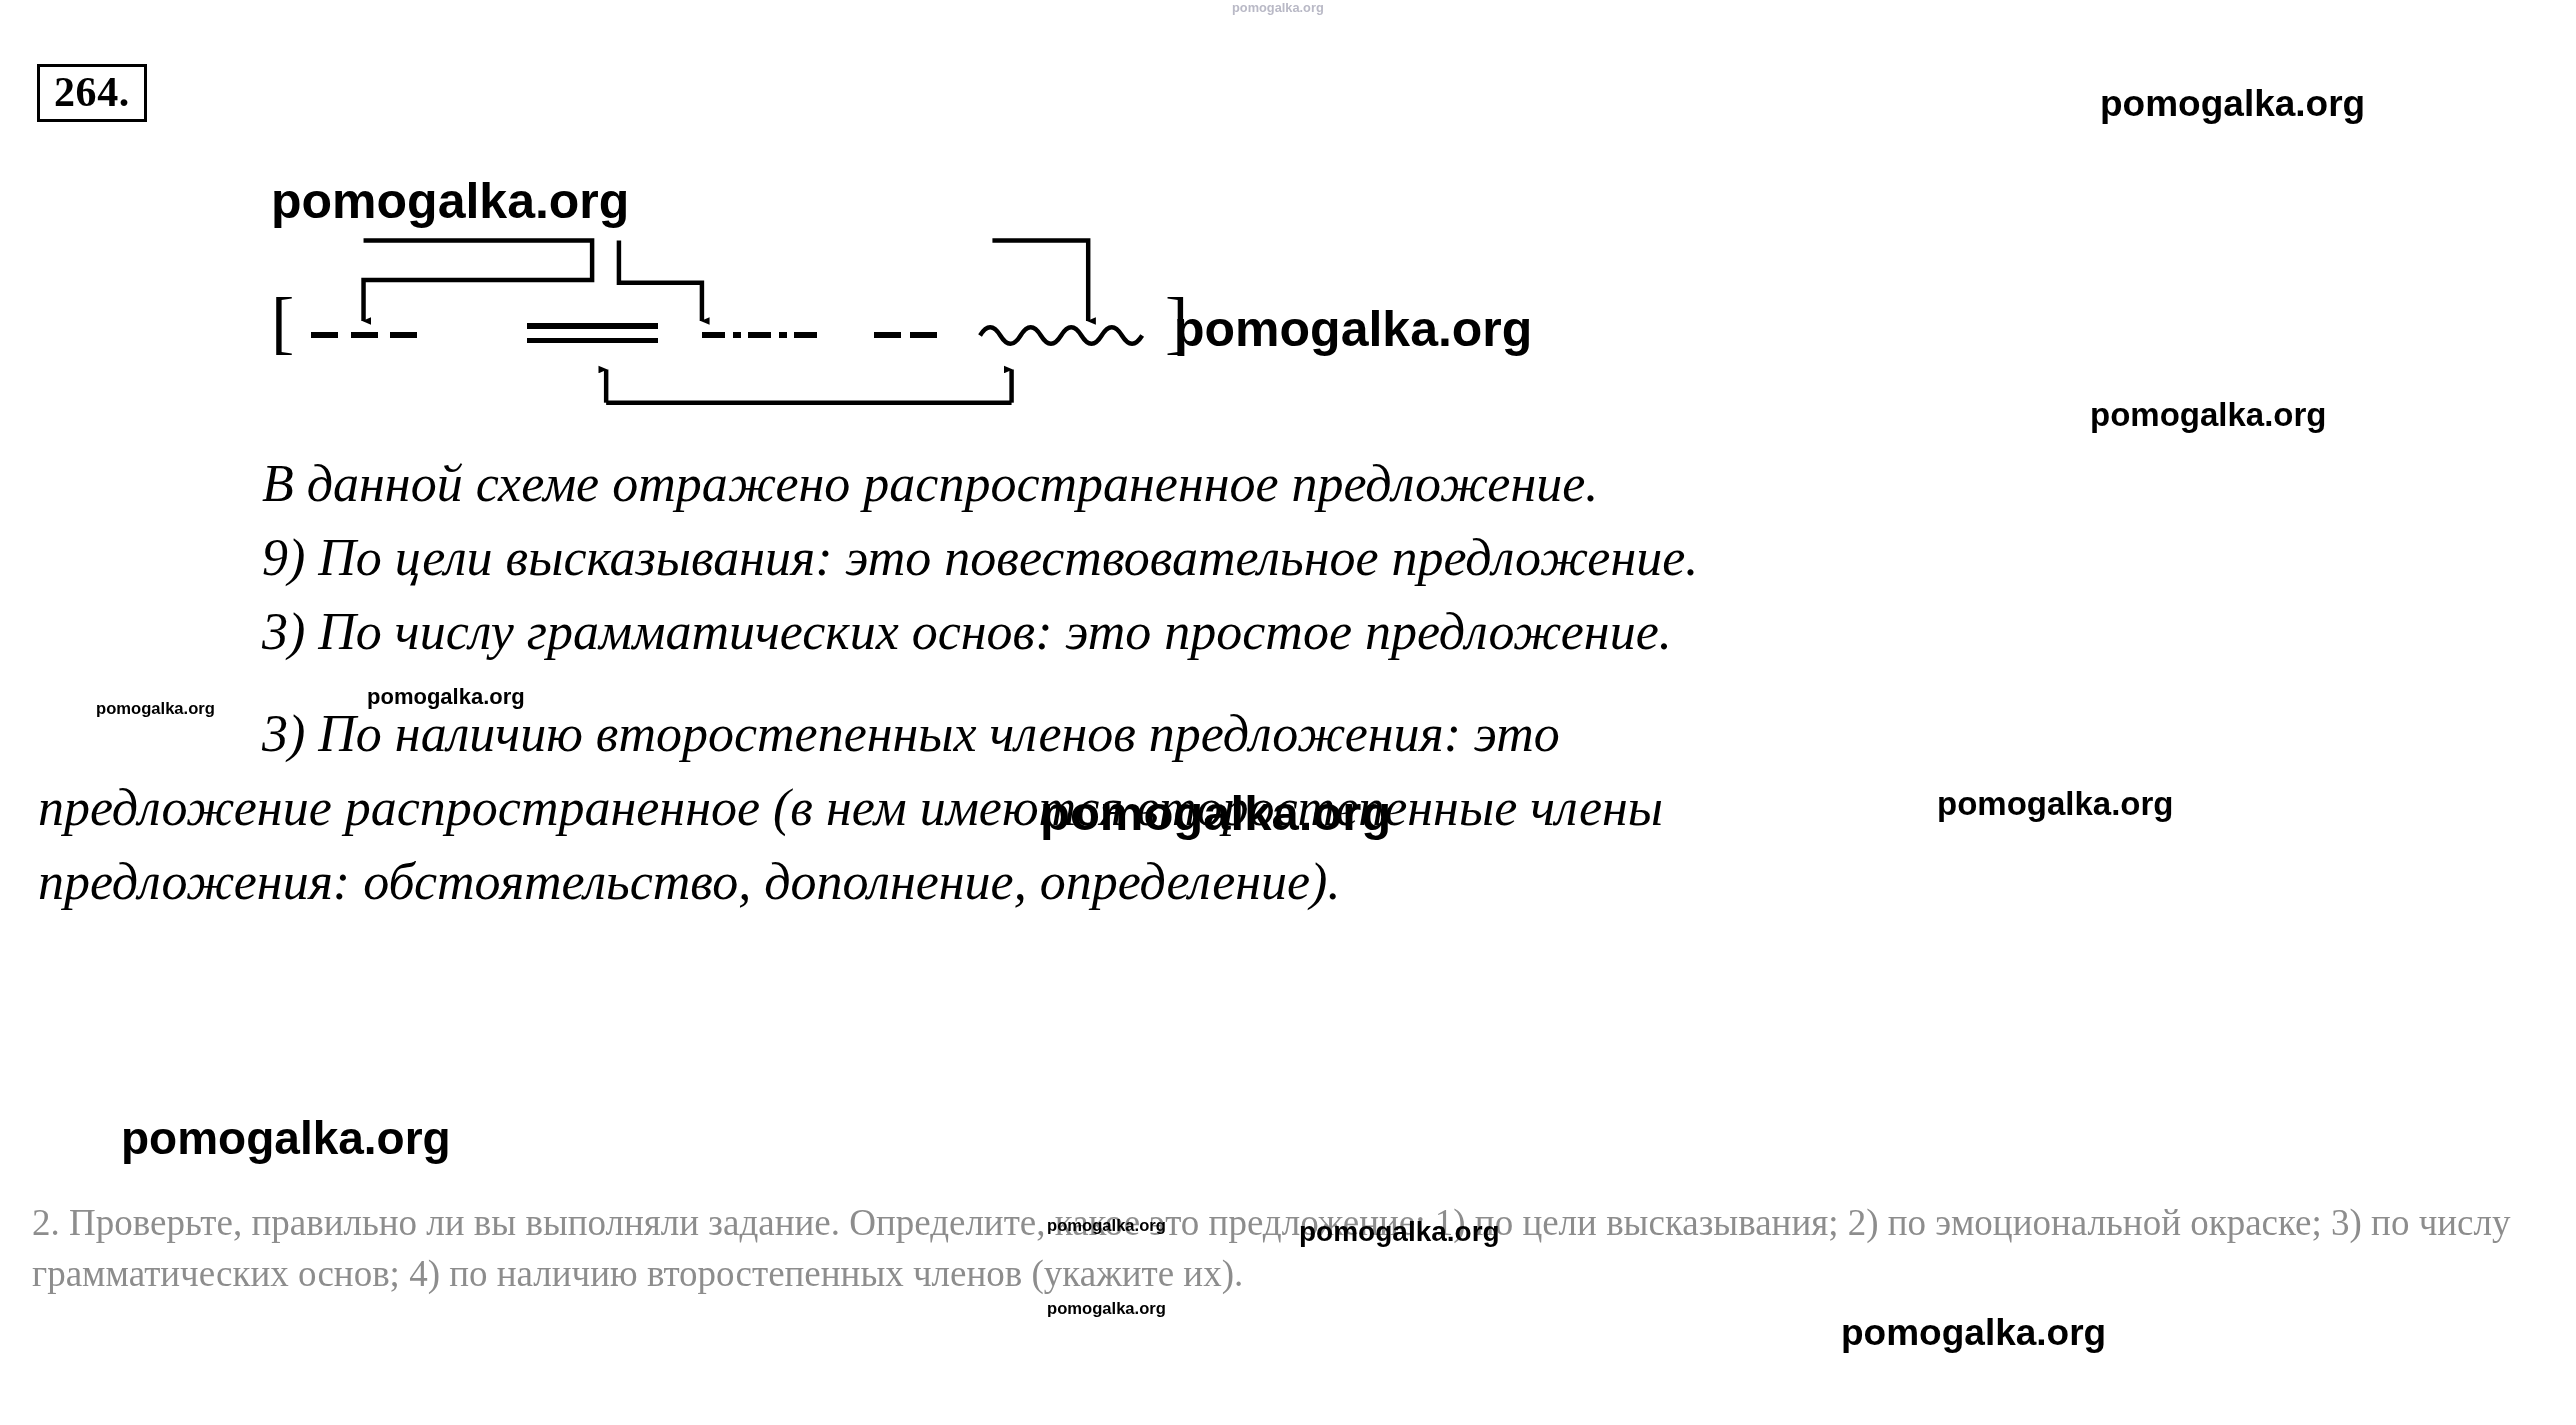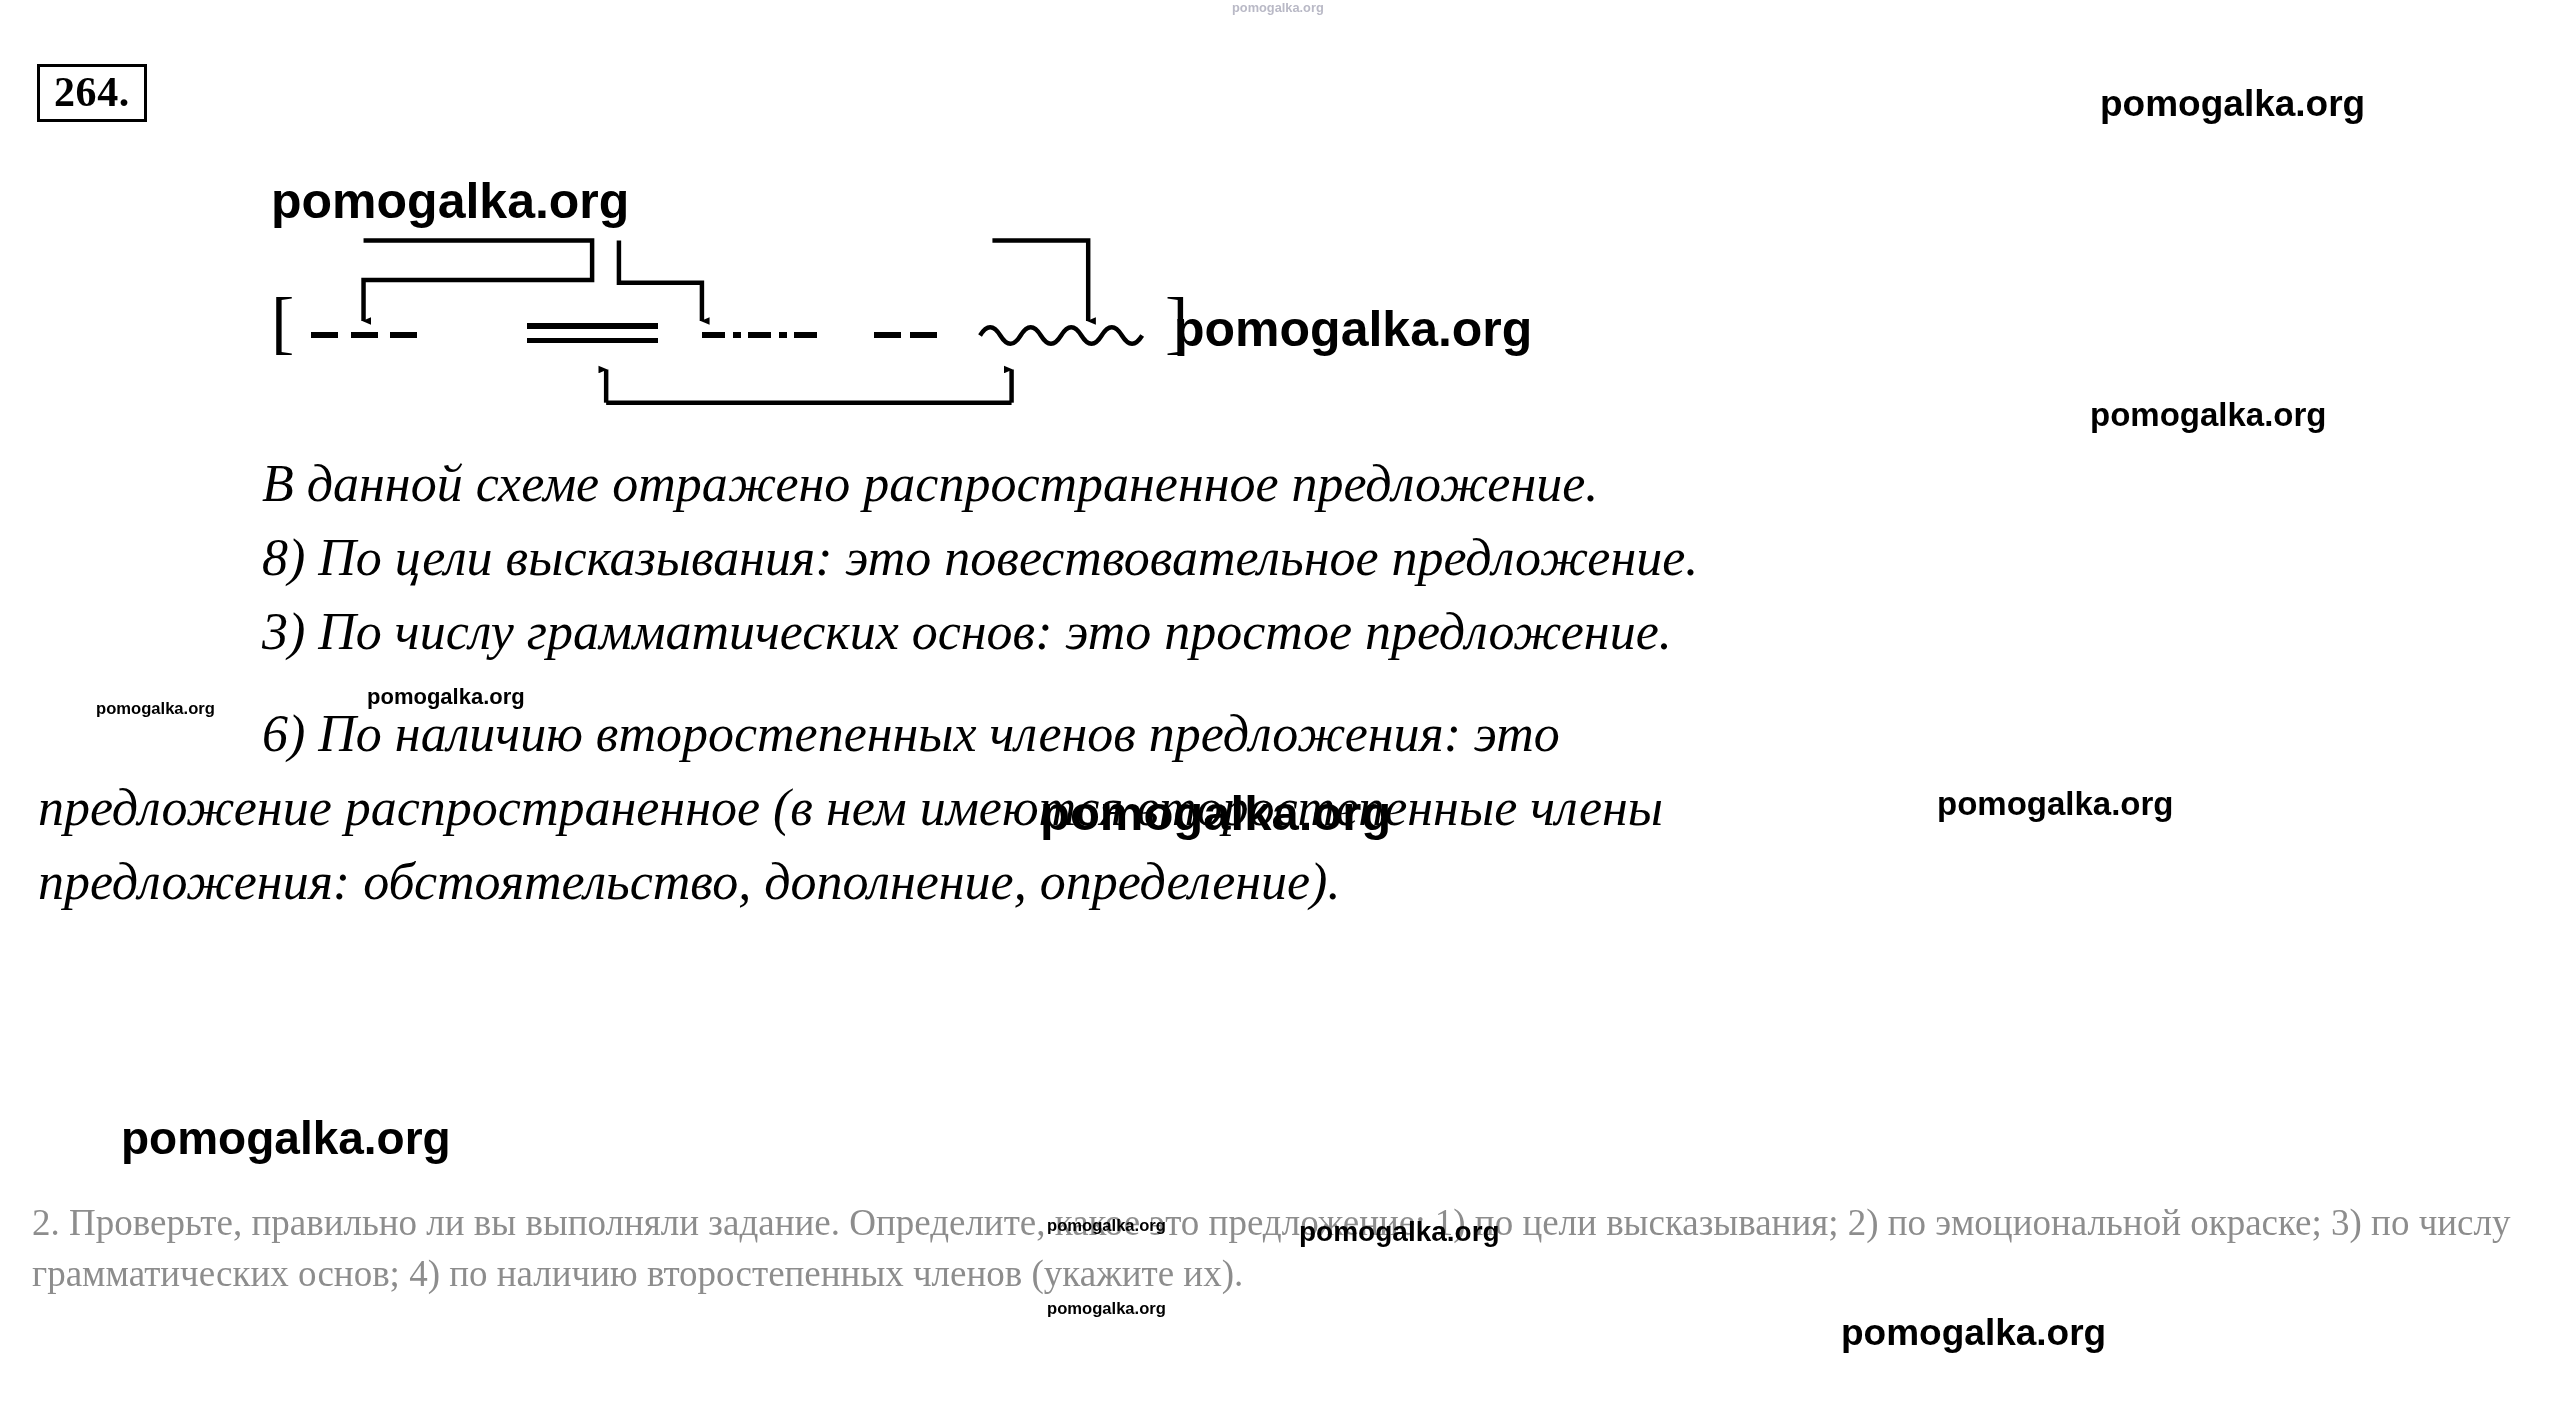--- a/index.html
+++ b/index.html
@@ -137,23 +137,23 @@
 
       <polyline points="550,300 1185,300" fill="none" stroke="#000" stroke-width="7"></polyline>
       <polyline points="550,300 550,248" fill="none" stroke="#000" stroke-width="7" marker-end="url(#arrup)"></polyline>
       <polyline points="1185,300 1185,248" fill="none" stroke="#000" stroke-width="7" marker-end="url(#arrup)"></polyline>
     </svg>
   </div>
 </div>
 
 <div class="answer">
   <p class="ind">В данной схеме отражено распространенное предложение.</p>
-  <p class="ind">8) По цели высказывания: это повествовательное предложение.</p>
+  <p class="ind">9) По цели высказывания: это повествовательное предложение.</p>
   <p class="ind">3) По числу грамматических основ: это простое предложение.</p>
-  <p class="ind" style="margin-top:29px;">6) По наличию второстепенных членов предложения: это</p>
+  <p class="ind" style="margin-top:29px;">3) По наличию второстепенных членов предложения: это</p>
   <p class="ind-b">предложение распространенное (в нем имеются второстепенные члены</p>
   <p class="ind-b">предложения: обстоятельство, дополнение, определение).</p>
 </div>
 
 <div class="task">2. Проверьте, правильно ли вы выполняли задание. Определите, какое это предложение: 1) по цели высказывания; 2) по эмоциональной окраске; 3) по числу грамматических основ; 4) по наличию второстепенных членов (укажите их).</div>
 
 <div id="watermark-layer">
     <div class="wm wm-grey" style="left: 1232px; top: 0px; font-size: 12.8px;">pomogalka.org</div>
     <div class="wm" style="left: 2100px; top: 83px; font-size: 37px;">pomogalka.org</div>
     <div class="wm" style="left: 271px; top: 172px; font-size: 50px;">pomogalka.org</div>

